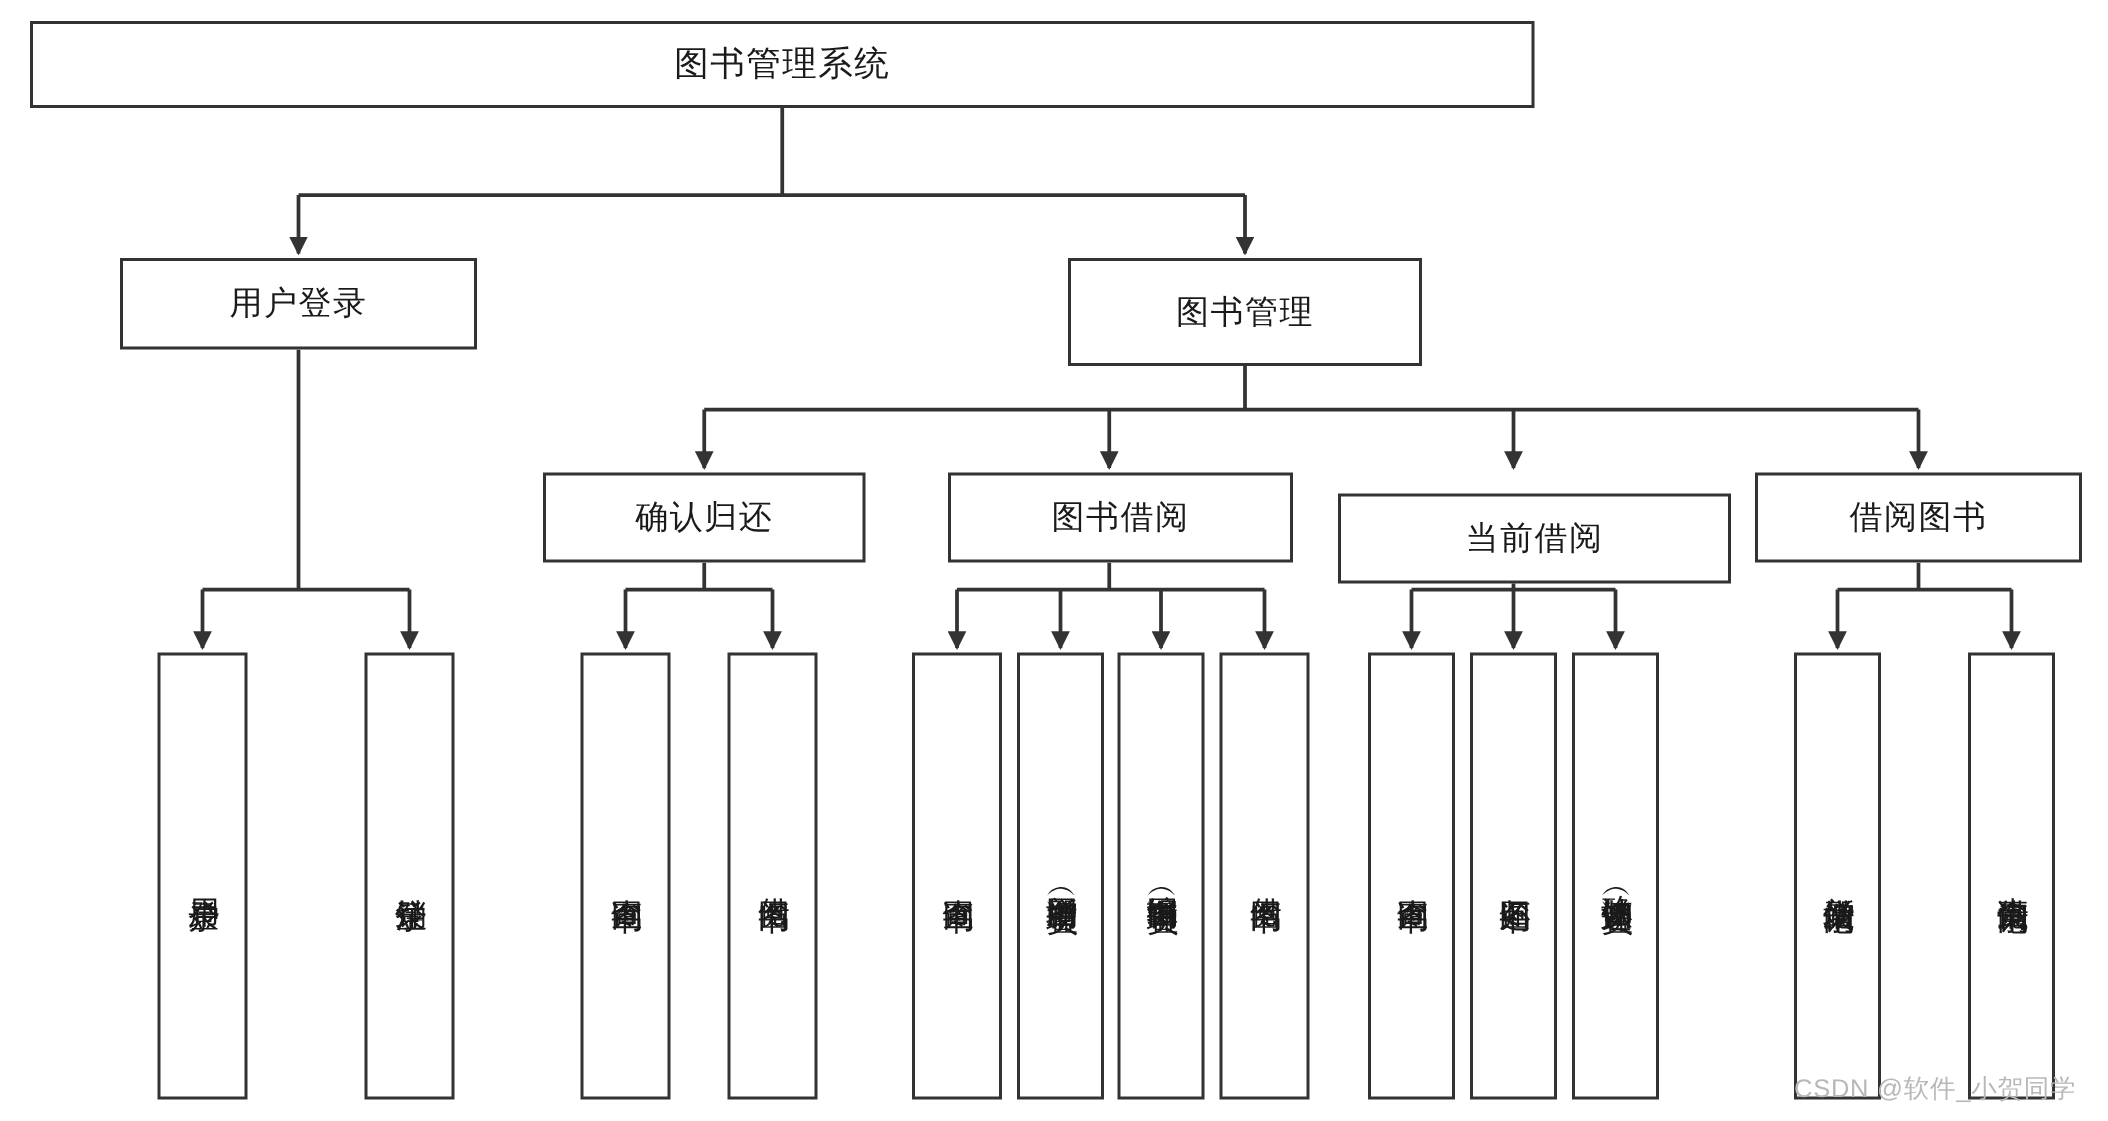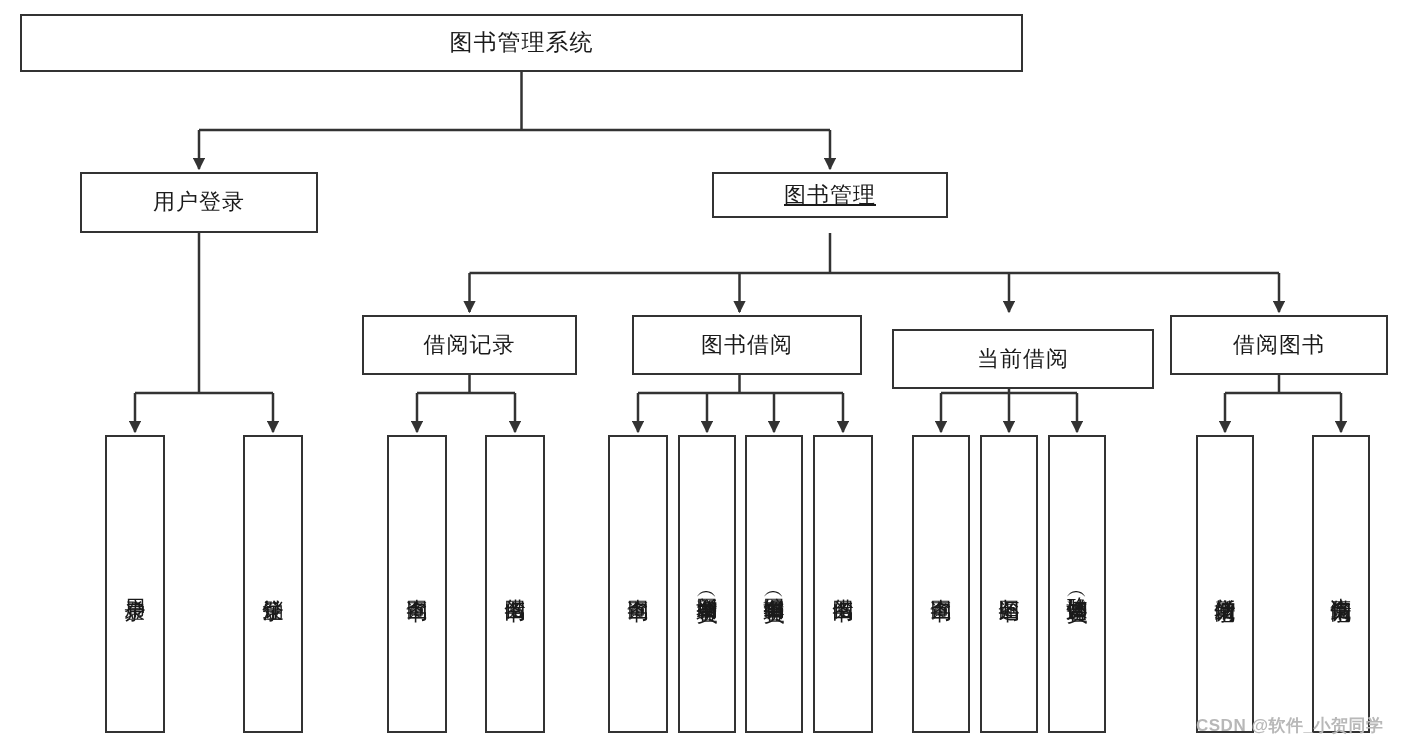--- a/index.html
+++ b/index.html
@@ -109,25 +109,25 @@
       </g>
   </svg>
 
   <div id="node-layer">
       <div class="node horiz root" style="left: 20px; top: 14px; width: 1003px; height: 58px;">
         <span>图书管理系统</span>
       </div>
       <div class="node horiz" style="left: 80px; top: 172px; width: 238px; height: 61px;">
         <span>用户登录</span>
       </div>
-      <div class="node horiz" style="left: 712px; top: 172px; width: 236px; height: 46px; text-decoration: underline;">
+      <div class="node horiz" style="left: 712px; top: 172px; width: 236px; height: 72px;">
         <span>图书管理</span>
       </div>
       <div class="node horiz" style="left: 362px; top: 315px; width: 215px; height: 60px;">
-        <span>借阅记录</span>
+        <span>确认归还</span>
       </div>
       <div class="node horiz" style="left: 632px; top: 315px; width: 230px; height: 60px;">
         <span>图书借阅</span>
       </div>
       <div class="node horiz" style="left: 892px; top: 315px; width: 262px; height: 60px; margin-top: 14px;">
         <span>当前借阅</span>
       </div>
       <div class="node horiz" style="left: 1170px; top: 315px; width: 218px; height: 60px;">
         <span>借阅图书</span>
       </div>
@@ -165,14 +165,14 @@
         <span>确认归还（管理员）</span>
       </div>
       <div class="node vert" style="left: 1196px; top: 435px; width: 58px; height: 298px;">
         <span>新增借阅记录</span>
       </div>
       <div class="node vert" style="left: 1312px; top: 435px; width: 58px; height: 298px;">
         <span>查询借阅记录</span>
       </div>
     </div>
 
-  <div class="watermark" style="left:1196px; top:714px;font-weight:bold;">CSDN @软件_小贺同学</div>
+  <div class="watermark" style="left:1196px; top:714px;">CSDN @软件_小贺同学</div>
 </div>
 
 </body></html>

